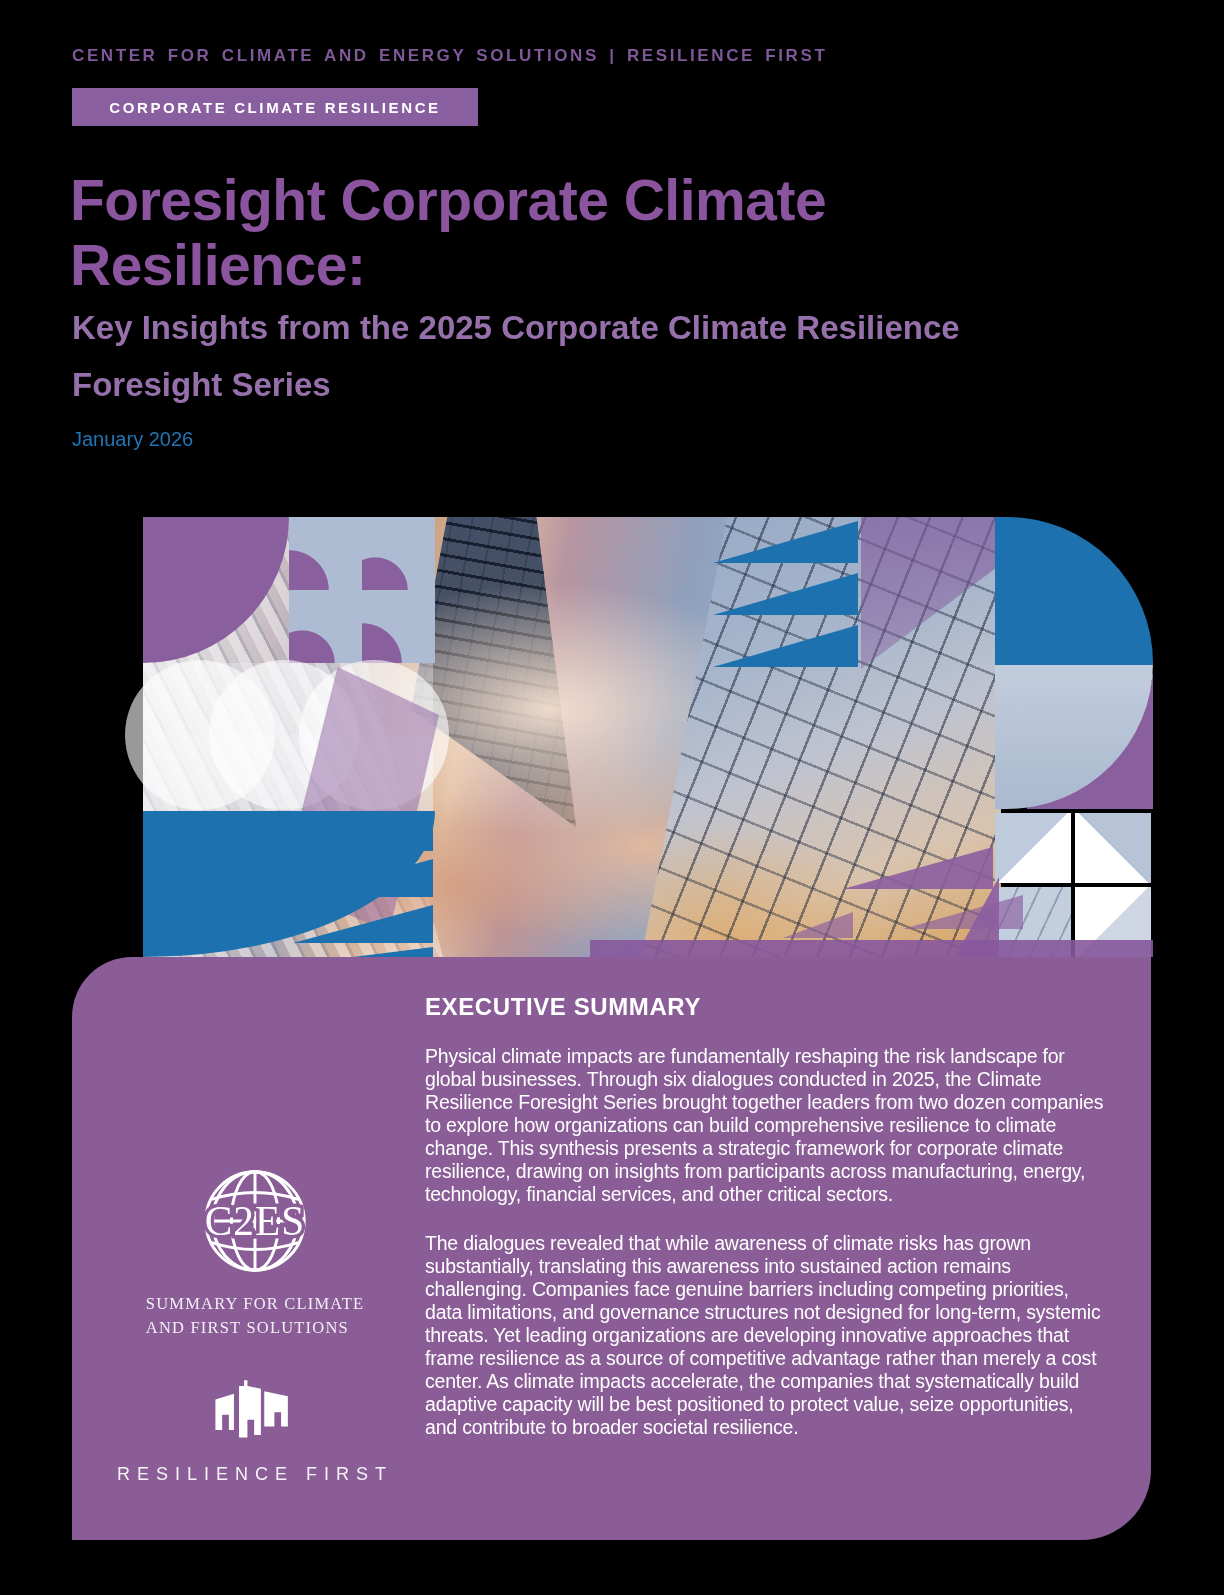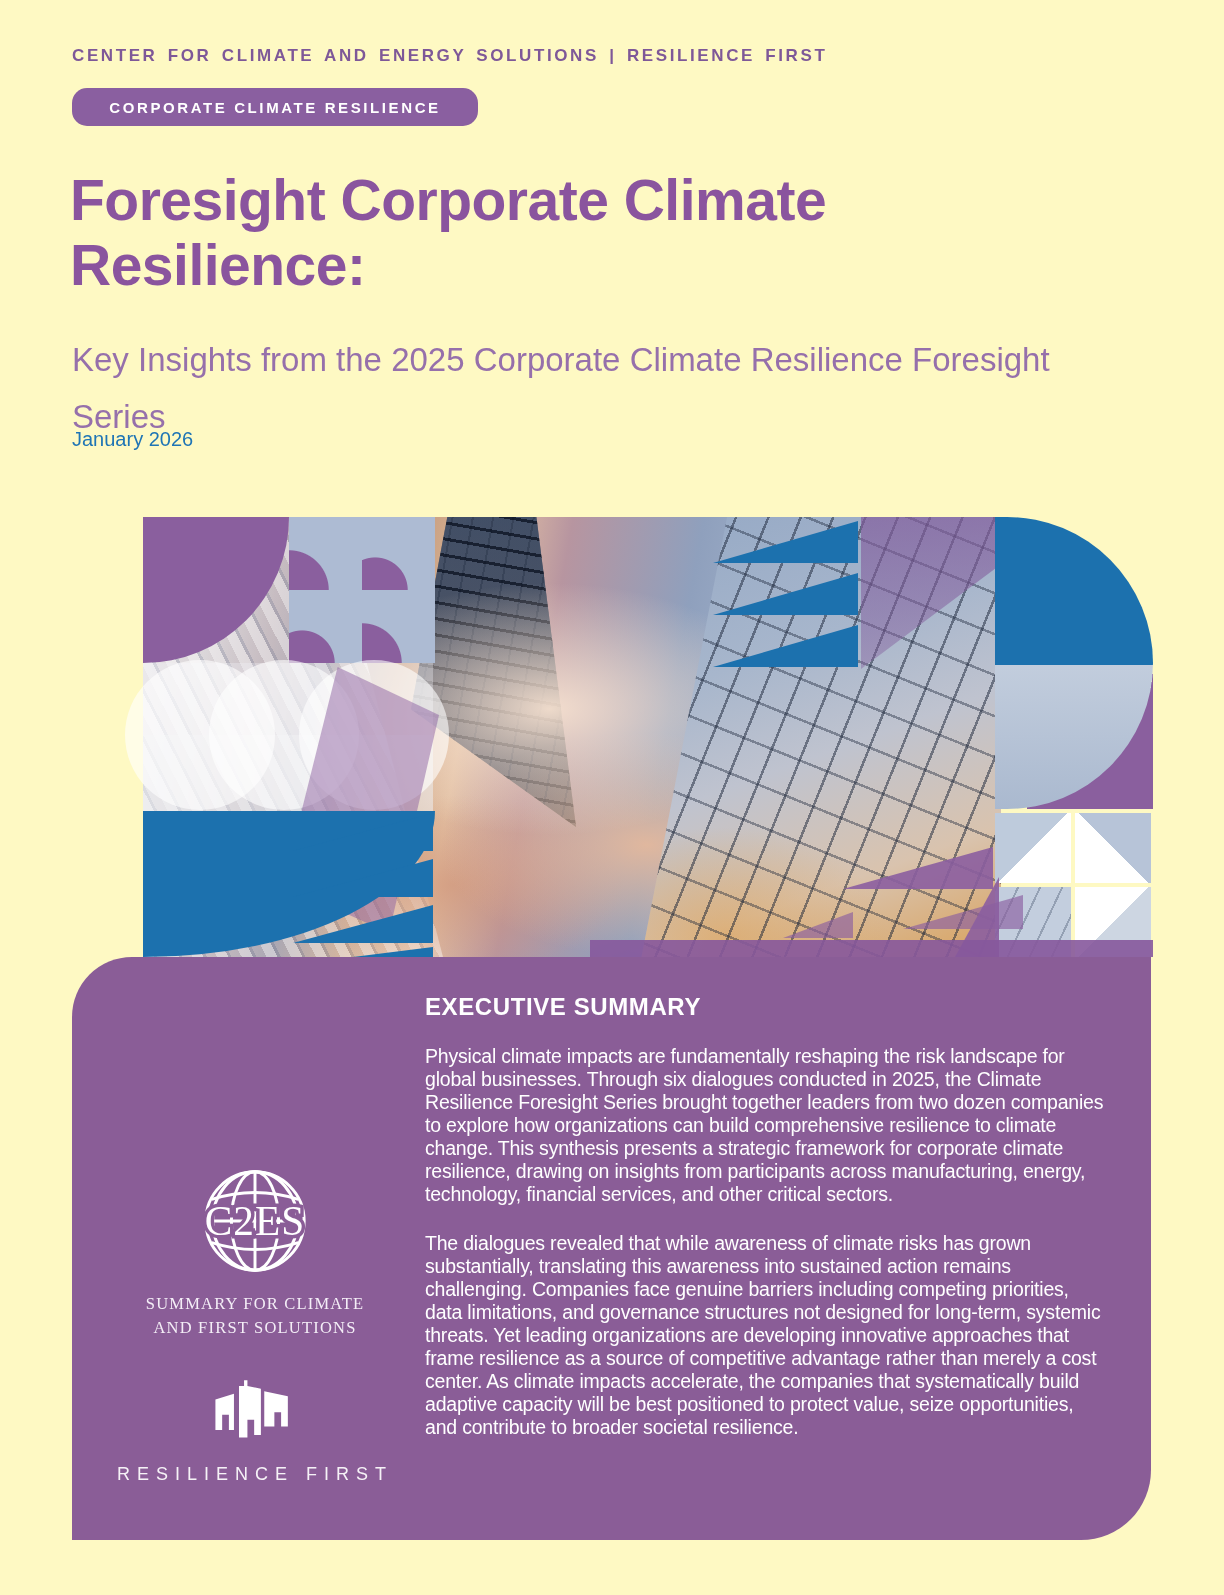--- a/index.html
+++ b/index.html
@@ -1,42 +1,42 @@
 <!DOCTYPE html>
 <html style="--purple_title: #8a549e; --purple_eyebrow: #7e5898; --purple_badge_bg: #8a5fa0; --purple_subtitle: #9670ab; --purple_panel: #8a5d97; --purple_shape: #8a5f9e; --blue_date: #1f75b5; --blue_shape: #1c71ae; --tile_blue: #adbbd3;"><head>
 <meta charset="utf-8">
 <style>
   * { margin:0; padding:0; box-sizing:border-box; }
   html,body { background:#ffffff; }
   .page {
-    position:relative; width:1224px; height:1595px; background:#fef9c3;
+    position:relative; width:1224px; height:1595px; background:#000000;
     overflow:hidden; font-family:"Liberation Sans", sans-serif;
   }
   
   .eyebrow {
     position:absolute; left:72px; top:46px;
     font-size:17px; font-weight:bold; letter-spacing:2.6px; word-spacing:3px;
     color:var(--purple_eyebrow,#7e5898);
   }
   .badge {
     position:absolute; left:72px; top:88px; width:406px; height:38px;
     background:var(--purple_badge_bg,#8a5fa0);
-    display:flex; align-items:center; justify-content:center;border-radius:15px;
+    display:flex; align-items:center; justify-content:center;
   }
   .badge span {
     color:#ffffff; font-size:15px; font-weight:bold; letter-spacing:2.6px;
   }
   .title {
     position:absolute; left:70px; top:168px; width:930px;
     font-size:57px; line-height:1.14; font-weight:bold; letter-spacing:-0.5px;
     color:var(--purple_title,#8a549e);
   }
   .subtitle {
-    position:absolute; left:72px; top:332px; width:1010px;
-    font-size:33px; line-height:1.72; font-weight:normal;
+    position:absolute; left:72px; top:300px; width:1010px;
+    font-size:33px; line-height:1.72; font-weight:bold;
     color:var(--purple_subtitle,#9670ab);
   }
   .date {
     position:absolute; left:72px; top:428px;
     font-size:20px; font-weight:normal; color:var(--blue_date,#1f75b5);
   }
 
   
   .hero { position:absolute; left:143px; top:517px; width:1010px; height:440px; }
   .hero .abs { position:absolute; }
@@ -130,21 +130,21 @@
   }
   .panel-text { position:absolute; left:353px; top:36px; width:682px; color:#ffffff; }
   .panel-heading {
     font-size:24px; font-weight:bold; letter-spacing:0.6px; margin-bottom:24px;
   }
   .panel-para {
     font-size:19.5px; line-height:23px; letter-spacing:-0.2px; margin-bottom:26px;
   }
   .logo-col {
     position:absolute; left:58px; top:205px; width:250px;
-    display:flex; flex-direction:column; align-items:center; text-align:center;
+    display:flex; flex-direction:column; align-items:center; text-align:left;
     color:#ffffff;
   }
   .globe-wrap { width:118px; height:118px; }
   .c2es-name {
     margin-top:12px; font-family:"Liberation Serif", serif;
     font-size:16.5px; letter-spacing:1.2px; line-height:1.45; color:#f4eef7;
   }
   .skyline-wrap { margin-top:36px; width:96px; height:64px; }
   .rf-name {
     margin-top:24px; font-size:18px; font-weight:normal; letter-spacing:7px;

